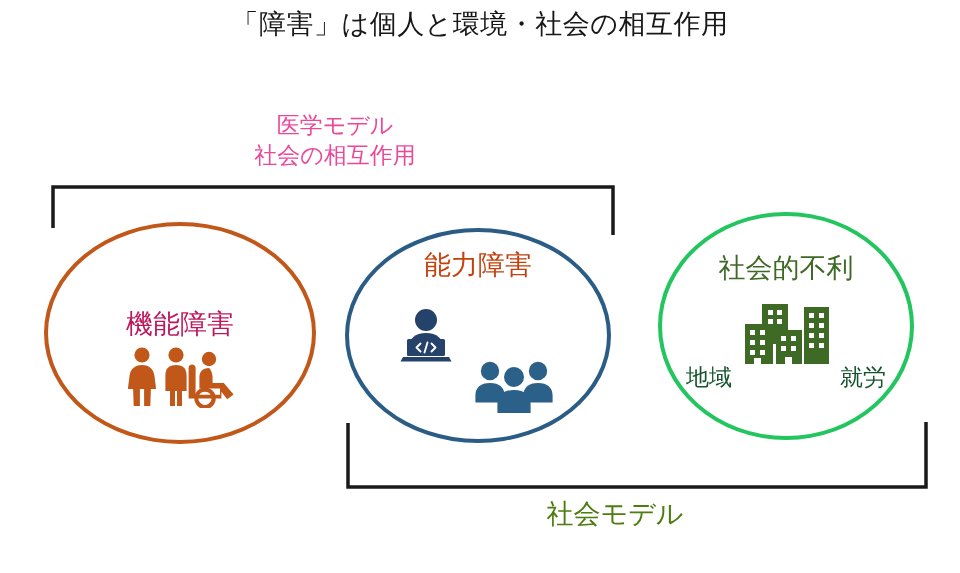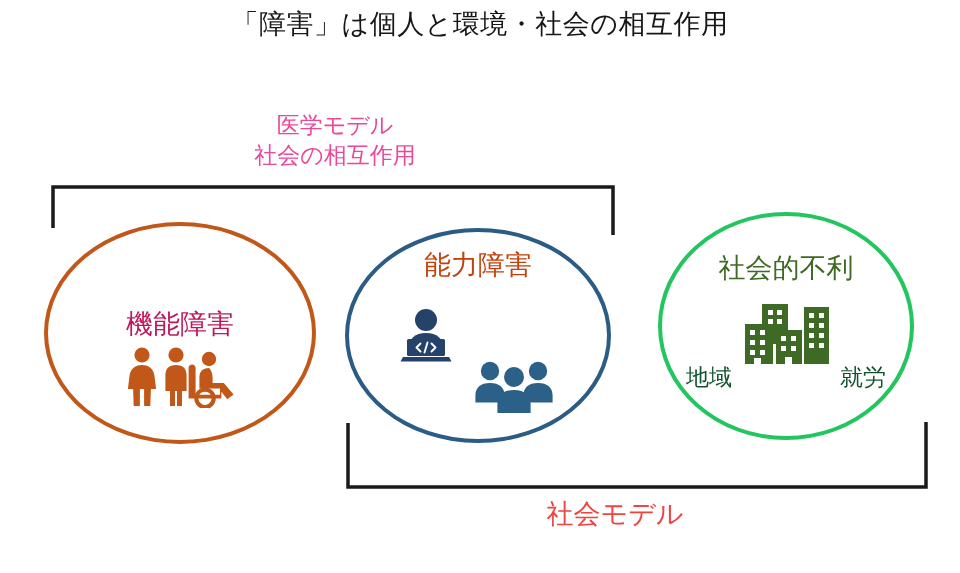--- a/index.html
+++ b/index.html
@@ -57,21 +57,21 @@
   
   .social-caption {
     position: absolute;
     left: 445px;
     top: 496px;
     width: 340px;
     text-align: center;
   }
   .social-caption .cap-line {
     font-size: 27px;
-    color: #ef4444;
+    color: #4d7c0f;
     white-space: nowrap;
   }
 
   
   #bracket-layer {
     position: absolute;
     left: 0; top: 0;
     width: 960px;
     height: 573px;
     pointer-events: none;

